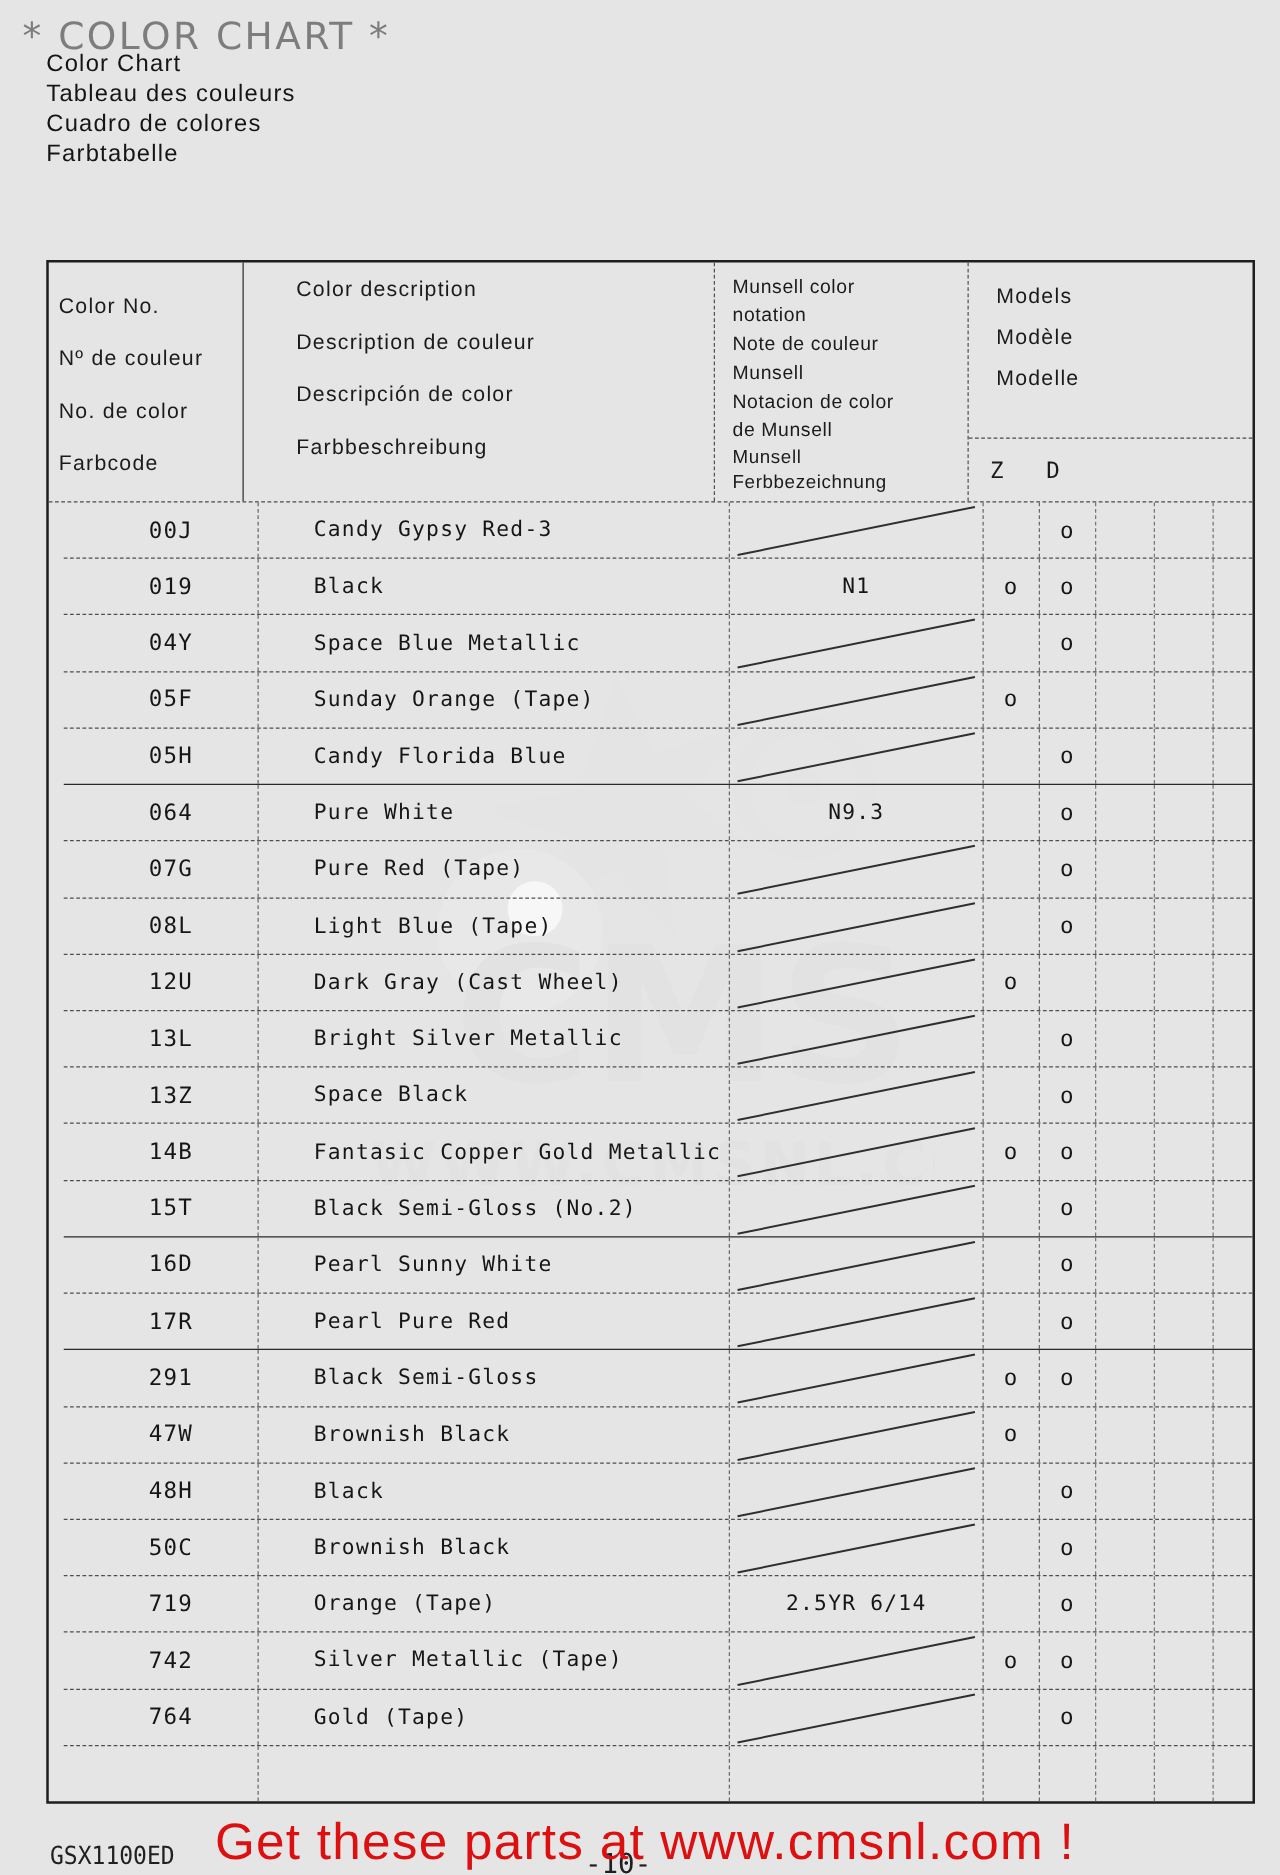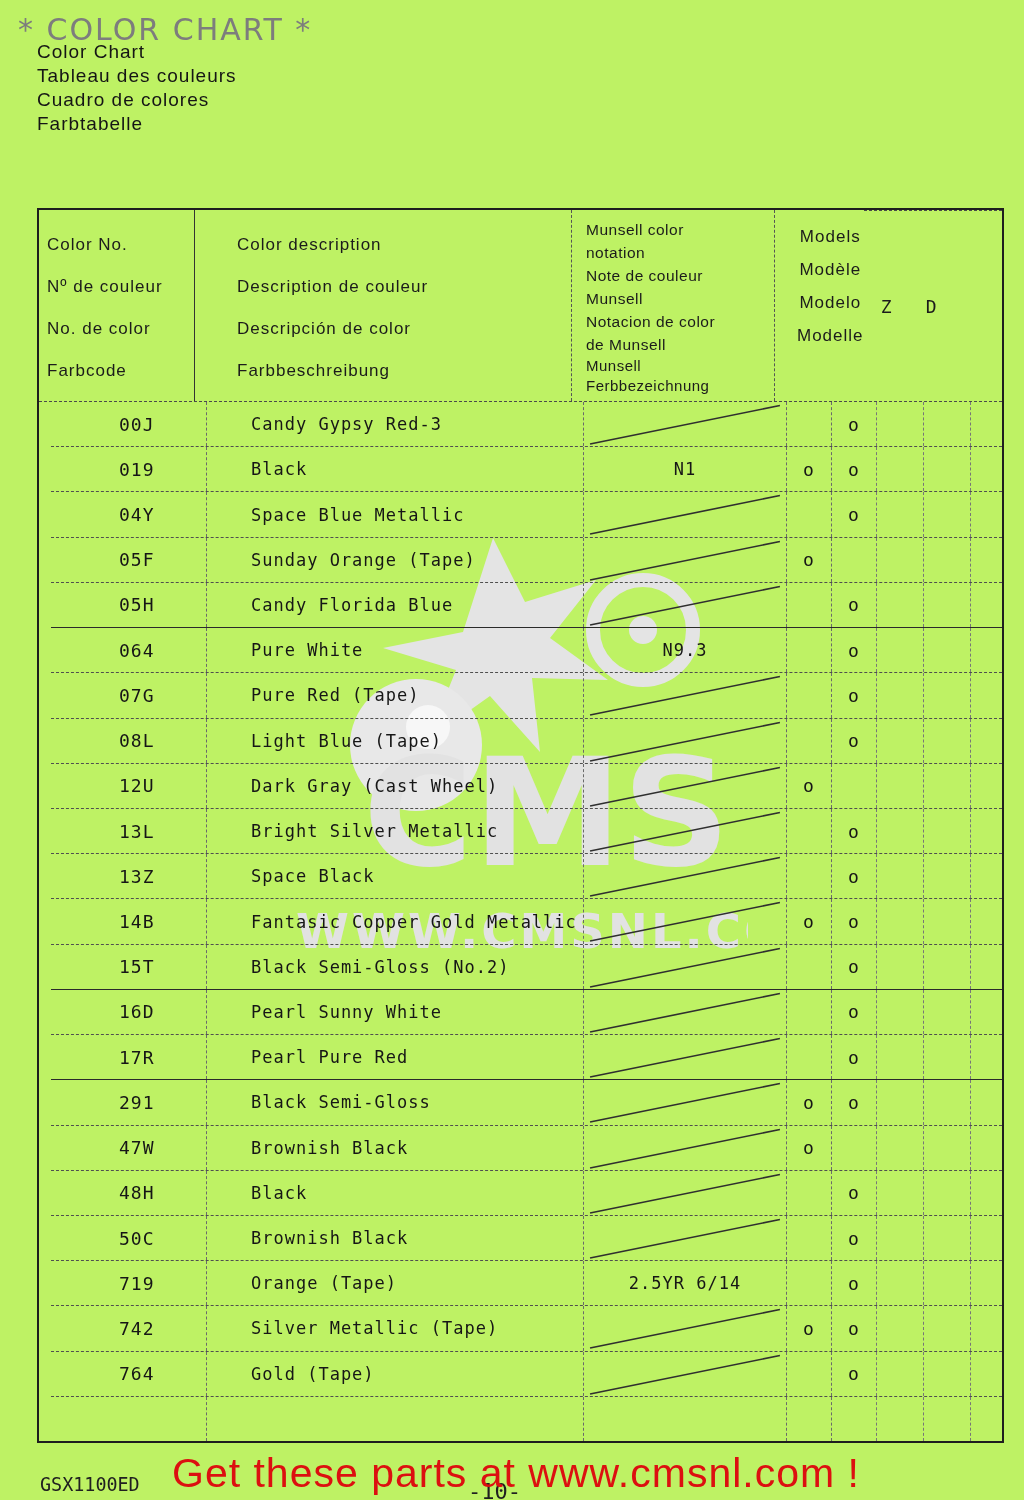--- a/index.html
+++ b/index.html
@@ -1,37 +1,37 @@
 <!DOCTYPE html>
 <html><head>
 <meta charset="utf-8">
 <style>
   html,body{margin:0;padding:0;background:#ffffff;}
-  .page{position:relative;width:1024px;height:1500px;background:#bef264;overflow:hidden;
+  .page{position:relative;width:1024px;height:1500px;background:#e5e5e5;overflow:hidden;
         font-family:"Liberation Sans",sans-serif;color:#1b1b1b;}
 
   
   .doc-title{position:absolute;left:18px;top:12px;font-size:30px;letter-spacing:2px;
              color:#7d7d7d;font-family:"DejaVu Sans",sans-serif;}
   .subtitles{position:absolute;left:37px;top:40px;font-size:19px;line-height:24px;
              color:#151515;letter-spacing:1px;}
 
   
   .chart-table{position:absolute;left:37px;top:208px;width:967px;height:1235px;
                border:2px solid #1e1e1e;z-index:1;box-sizing:border-box;
                display:flex;flex-direction:column;background:transparent;}
   .thead{display:flex;height:192px;flex:none;border-bottom:1px dashed #4a4a4a;box-sizing:border-box;}
   .h-code{width:156px;flex:none;box-sizing:border-box;border-right:1px solid #333;
           padding:14px 0 0 8px;font-size:17px;line-height:42px;letter-spacing:1px;}
   .h-desc{width:377px;flex:none;box-sizing:border-box;border-right:1px dashed #555;
-          padding:14px 0 0 42px;font-size:17px;line-height:42px;letter-spacing:1px;}
+          padding:1px 0 0 42px;font-size:17px;line-height:42px;letter-spacing:1px;}
   .h-munsell{width:203px;flex:none;box-sizing:border-box;border-right:1px dashed #555;
              padding:8px 0 0 14px;font-size:15.5px;line-height:23px;letter-spacing:.5px;}
   .h-munsell .small{font-size:15px;line-height:20px;}
-  .h-models{flex:1;display:flex;flex-direction:row;box-sizing:border-box;text-align:center;}
+  .h-models{flex:1;display:flex;flex-direction:column;box-sizing:border-box;}
   .h-models-langs{height:140px;box-sizing:border-box;padding:10px 0 0 22px;
                   font-size:17px;line-height:33px;letter-spacing:1px;}
   .h-models-zd{flex:1;display:flex;border-top:1px dashed #4a4a4a;box-sizing:border-box;
                font-family:"DejaVu Sans Mono",monospace;font-size:18px;}
   .zd-cell{width:45px;flex:none;display:flex;align-items:center;justify-content:center;}
 
   
   .tbody{flex:1;display:flex;flex-direction:column;margin-left:12px;}
   .trow{flex:1;display:flex;border-top:1px dashed #4f4f4f;box-sizing:border-box;}
   .trow.first{border-top:none;}
@@ -109,21 +109,20 @@
         <div>Munsell</div>
         <div>Notacion de color</div>
         <div>de Munsell</div>
         <div class="small">Munsell</div>
         <div class="small">Ferbbezeichnung</div>
       </div>
       <div class="h-models">
         <div class="h-models-langs">
           <div>Models</div>
           <div>Modèle</div>
-          <div>Modelo</div>
           <div>Modelle</div>
         </div>
         <div class="h-models-zd">
           <div class="zd-cell">Z</div>
           <div class="zd-cell">D</div>
         </div>
       </div>
     </div>
     <div class="tbody">
         <div class="trow first">

